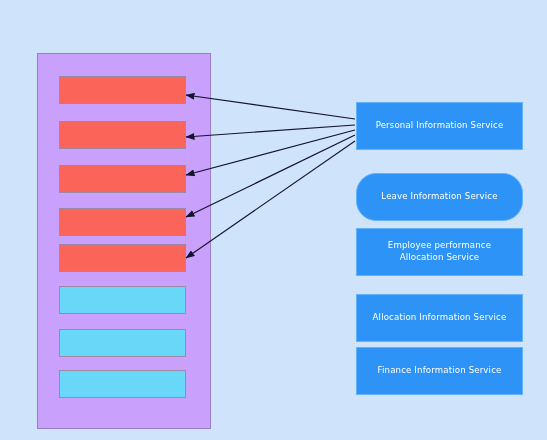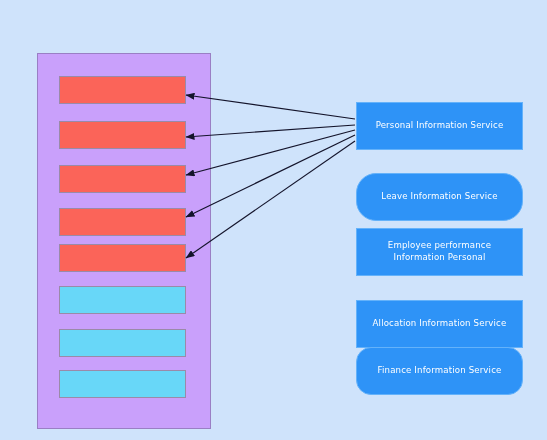--- a/index.html
+++ b/index.html
@@ -102,26 +102,26 @@
   <div class="unit-box cyan" style="top:350px;"><span></span></div>
 
   <div class="service-box" style="top:82px;">
     <span class="service-label">Personal Information Service</span>
   </div>
   <div class="service-box" style="top:153px;border-radius:20px;">
     <span class="service-label">Leave Information Service</span>
   </div>
   <div class="service-box" style="top:208px;">
     <span class="service-label">Employee performance
-Information Personal</span>
+Allocation Service</span>
   </div>
-  <div class="service-box" style="top:280px;">
+  <div class="service-box" style="top:274px;">
     <span class="service-label">Allocation Information Service</span>
   </div>
-  <div class="service-box" style="top:327px;border-radius:15px;">
+  <div class="service-box" style="top:327px;">
     <span class="service-label">Finance Information Service</span>
   </div>
 
   <svg id="arrows" viewBox="0 0 547 440">
     <defs>
       <marker id="arrowhead" markerWidth="9" markerHeight="7" refX="8.5" refY="3.5" orient="auto" markerUnits="userSpaceOnUse">
         <path d="M0,0 L9,3.5 L0,7 z" fill="#14142b"></path>
       </marker>
     </defs>
     <g stroke="#14142b" stroke-width="1.15" fill="none">

